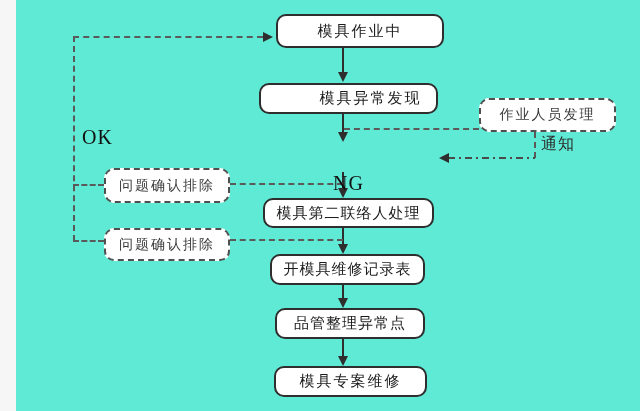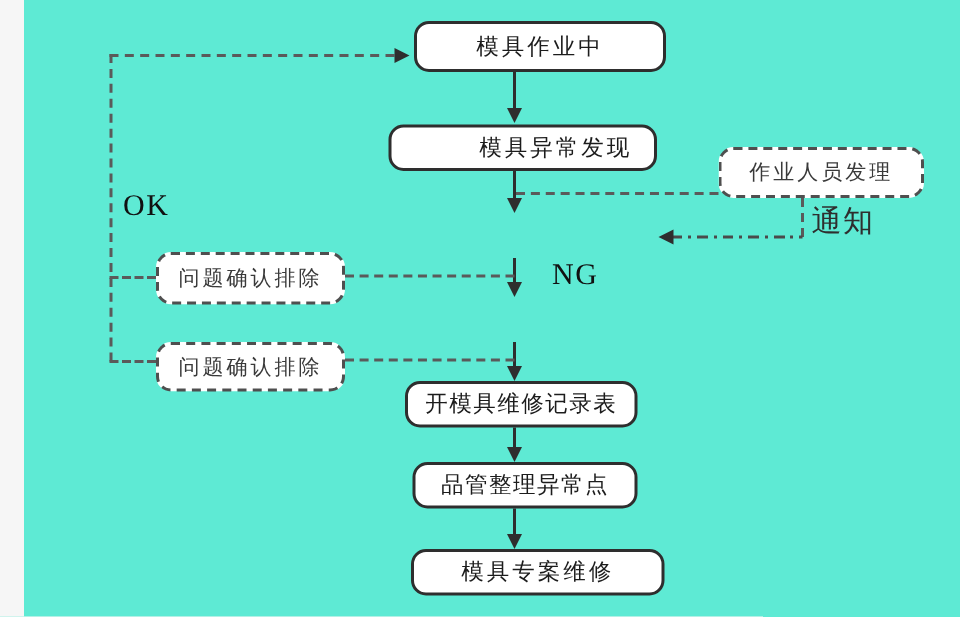--- a/index.html
+++ b/index.html
@@ -25,46 +25,49 @@
   }
   
   .ah-down{position:absolute;width:0;height:0;
     border-left:5px solid transparent;border-right:5px solid transparent;border-top:10px solid #2e2e2e;}
   .ah-right{position:absolute;width:0;height:0;
     border-top:5px solid transparent;border-bottom:5px solid transparent;border-left:10px solid #2e2e2e;}
   .ah-left{position:absolute;width:0;height:0;
     border-top:5px solid transparent;border-bottom:5px solid transparent;border-right:10px solid #2e2e2e;}
   
   .edge-label{position:absolute;color:#111;font-weight:normal;font-size:20px;letter-spacing:1px;}
-  .small-label{position:absolute;color:#2e2e2e;font-size:20px;letter-spacing:1px;}
+  .small-label{position:absolute;color:#2e2e2e;font-size:16px;letter-spacing:1px;}
 </style>
 </head>
 <body>
 
 <div id="stage">
 
   <div class="node" style="left:260px;top:14px;width:168px;height:34px;">
       <span>模具作业中</span>
     </div>
 
   <div class="node" style="left:243px;top:83px;width:179px;height:31px;padding-left:44px;">
       <span>模具异常发现</span>
     </div>
 
 
+  <div class="node" style="left:247px;top:198px;width:171px;height:30px;letter-spacing:1px;">
+      <span>模具第二联络人处理</span>
+    </div>
 
   <div class="node" style="left:254px;top:254px;width:155px;height:31px;letter-spacing:1px;">
       <span>开模具维修记录表</span>
     </div>
 
   <div class="node" style="left:259px;top:308px;width:150px;height:31px;letter-spacing:1px;">
       <span>品管整理异常点</span>
     </div>
 
-  <div class="node" style="left:258px;top:366px;width:169px;height:31px;">
+  <div class="node" style="left:258px;top:366px;width:153px;height:31px;">
       <span>模具专案维修</span>
     </div>
 
   <div class="node dashed" style="left:463px;top:98px;width:137px;height:34px;font-size:14px;">
       <span>作业人员发理</span>
     </div>
 
   <div class="node dashed" style="left:88px;top:168px;width:126px;height:35px;font-size:14px;">
       <span>问题确认排除</span>
     </div>
@@ -96,21 +99,21 @@
   <div class="vdash" style="left:57px;top:36px;height:205px;"></div>
 
   <div class="edge-label" style="left:66px;top:126px;">OK</div>
 
   <div class="hdash" style="left:57px;top:184px;width:31px;"></div>
   <div class="hdash" style="left:214px;top:183px;width:113px;"></div>
 
   <div class="hdash" style="left:57px;top:240px;width:31px;"></div>
   <div class="hdash" style="left:214px;top:239px;width:113px;"></div>
 
-  <div class="edge-label" style="left:352px;top:172px;">NG</div>
+  <div class="edge-label" style="left:317px;top:172px;">NG</div>
 
   <div class="hdash" style="left:328px;top:128px;width:135px;"></div>
   <div class="vdash" style="left:518px;top:132px;height:26px;"></div>
   <div class="small-label" style="left:525px;top:134px;">通知</div>
   <div class="dashdot" style="left:432px;top:157px;width:87px;"></div>
   <div class="ah-left" style="left:423px;top:153px;"></div>
 
 </div>
 
 </body></html>

